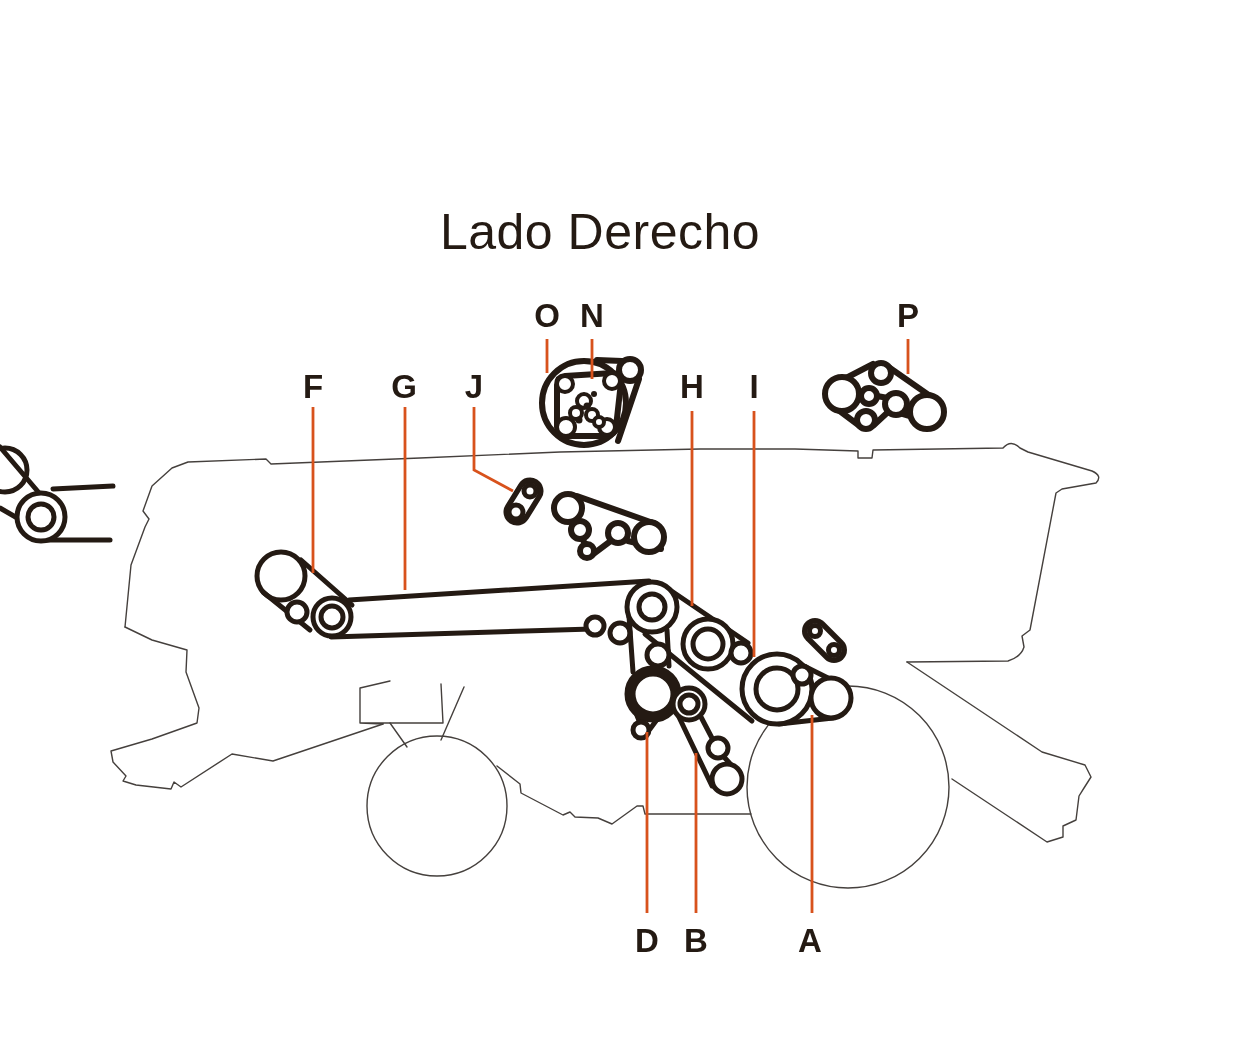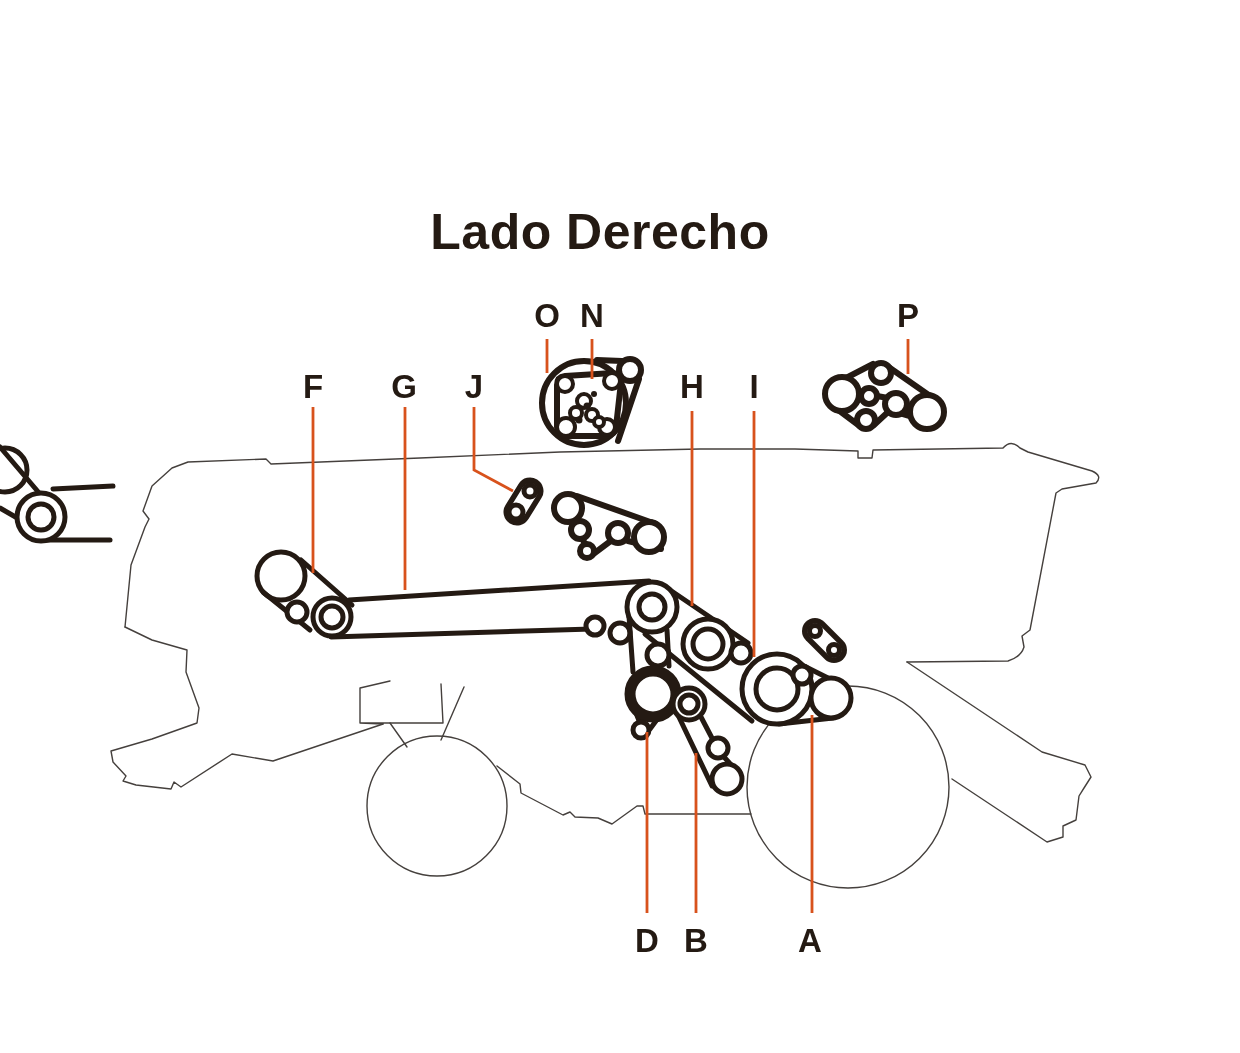--- a/index.html
+++ b/index.html
@@ -5,21 +5,21 @@
   :root{
     --accent:#d8521c;
     --ink:#241a13;
     --outline:#45403d;
     --background:#ffffff;
   }
   html,body{margin:0;padding:0;background:#fff;}
   .stage{position:relative;width:1240px;height:1053px;background:var(--background);overflow:hidden;
          font-family:"Liberation Sans",sans-serif;}
   .title{position:absolute;left:0;top:203px;width:1200px;text-align:center;
-         font-weight:bold;font-size:50px;letter-spacing:0.5px;color:var(--ink);}
+         font-weight:normal;font-size:50px;letter-spacing:0.5px;color:var(--ink);}
   svg.diagram{position:absolute;left:0;top:0;}
   
   .outline path,.outline circle,.outline line{fill:none;stroke:var(--outline);stroke-width:1.4px;
          stroke-linejoin:round;stroke-linecap:round;}
   
   .belt line,.belt path,.belt circle{fill:none;stroke:var(--ink);stroke-width:5px;
          stroke-linecap:round;stroke-linejoin:round;}
   .belt .fw{fill:#fff;}
   .belt .sw6{stroke-width:6px;}
   .belt .sw4{stroke-width:4px;}

